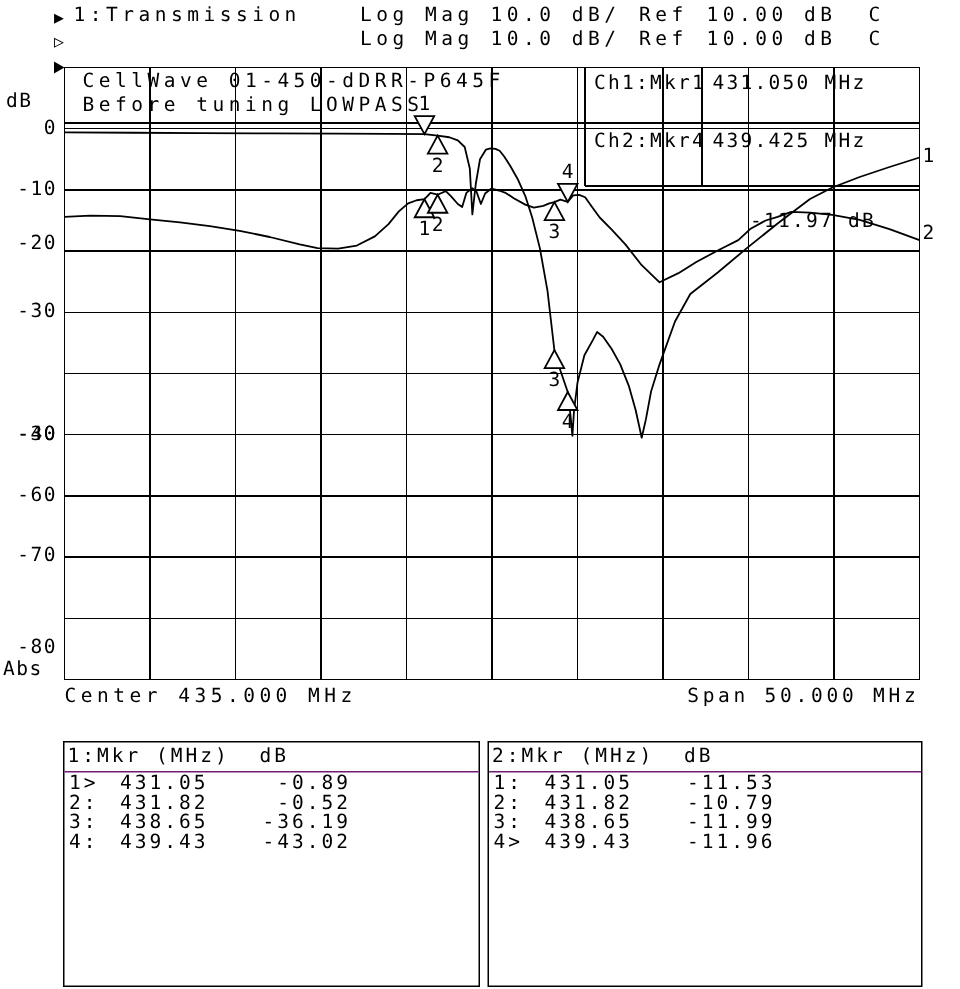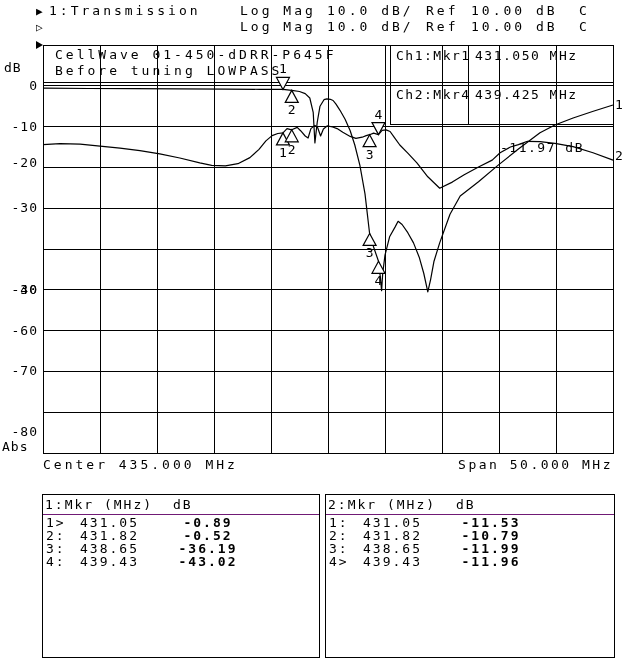--- a/index.html
+++ b/index.html
@@ -18,21 +18,21 @@
   .trace{fill:none;stroke:#000;stroke-width:1.2;stroke-linejoin:round;}
   .marker-tri{fill:#fff;stroke:#000;stroke-width:1.2;}
   .marker-label{font-family:"DejaVu Sans Mono","Liberation Mono",monospace;font-size:13px;text-anchor:middle;fill:#000;}
   .mtable{position:absolute;border:1px solid #000;background:#fff;}
   .mtable-header{position:relative;height:19px;border-bottom:1px solid #701a75;}
   .mtable-header .h1{position:absolute;left:2px;top:3px;}
   .mtable-header .h2{position:absolute;left:130px;top:3px;}
   .mrow{position:absolute;height:13px;}
   .c1{position:absolute;left:2px;top:0;}
   .c2{position:absolute;left:36px;top:0;width:64px;text-align:left;}
-  .c3{position:absolute;left:128px;top:0;width:72px;text-align:center;font-weight:bold;}
+  .c3{position:absolute;left:118px;top:0;width:72px;text-align:right;}
   .readout-val{text-align:center;}
 </style>
 </head>
 <body>
 
 <div class="screen">
 
   <span class="txt ind" style="left:36px;top:5px;">▶</span>
   <span class="txt hdr" style="left:49px;top:4px;">1:Transmission</span>
   <span class="txt hdr" style="left:240px;top:4px;">Log Mag</span>

